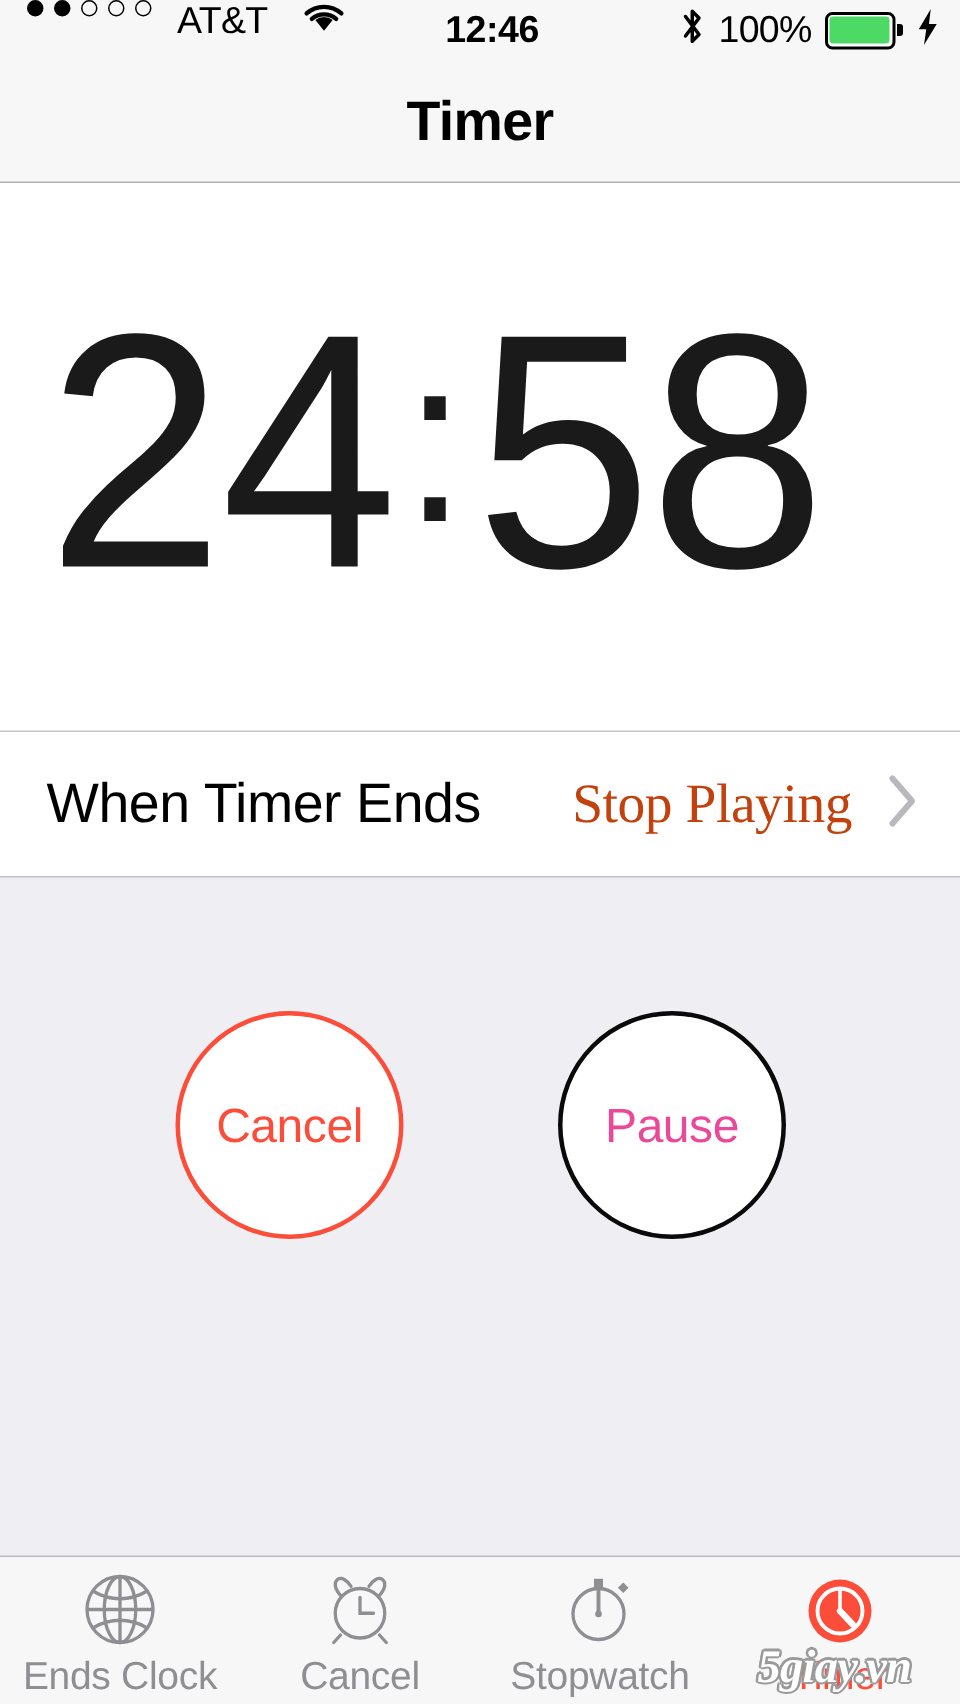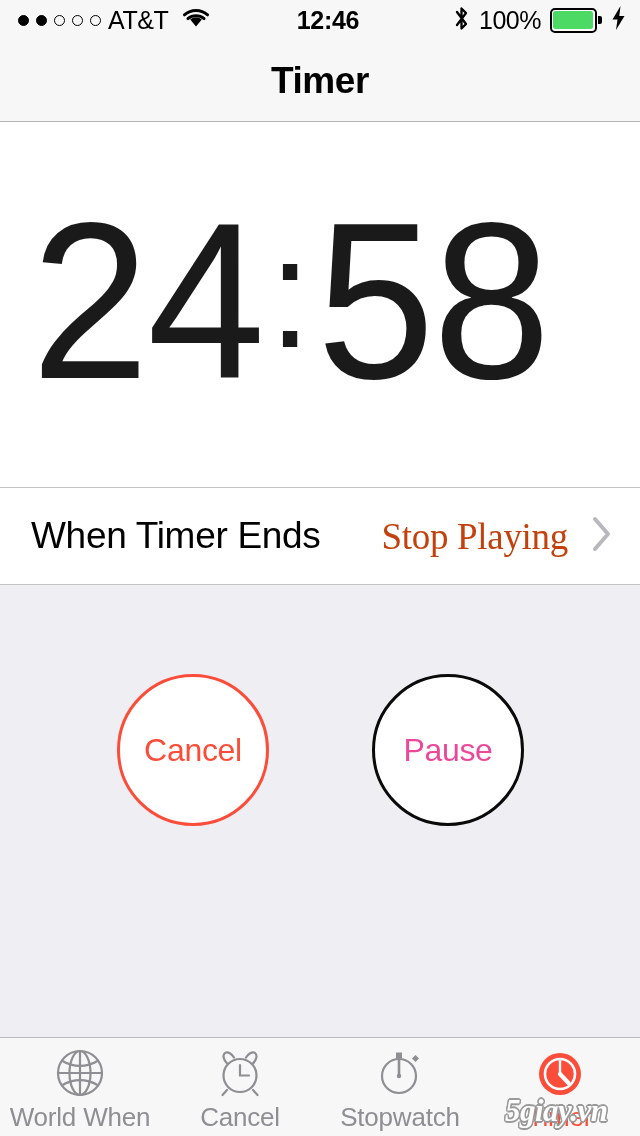--- a/index.html
+++ b/index.html
@@ -11,21 +11,21 @@
     overflow:hidden;
   }
   .phone { position:relative; width:640px; height:1136px; background:#ffffff; }
 
   
   .statusbar {
     position:absolute; top:0; left:0; width:640px; height:40px;
     background:#f7f7f7;
     display:flex; align-items:center;
   }
-  .sb-left { position:absolute; left:18px; top:0; height:40px; display:flex; align-items:center; gap:7px; }
+  .sb-left { position:absolute; left:18px; top:0; height:40px; display:flex; align-items:flex-start; gap:17px; }
   .dots { display:flex; align-items:center; gap:7px; }
   .dot { width:11px; height:11px; border-radius:50%; border:1.6px solid #000; }
   .dot.filled { background:#000; }
   .carrier { font-size:25px; color:#000; letter-spacing:-0.4px; font-weight:400; }
   .wifi { margin-left:5px; display:block; }
   .sb-center {
     position:absolute; left:0; width:640px; top:0; height:40px;
     display:flex; align-items:center; justify-content:center;padding-left:16px;
   }
   .clock { font-size:25px; font-weight:700; color:#000; letter-spacing:-0.3px; }
@@ -247,21 +247,21 @@
           <g stroke="#8e8e93" stroke-width="2.2" fill="none">
             <circle cx="26" cy="26" r="22"></circle>
             <line x1="26" y1="4" x2="26" y2="48"></line>
             <line x1="4" y1="26" x2="48" y2="26"></line>
             <ellipse cx="26" cy="26" rx="10.5" ry="22"></ellipse>
             <path d="M8.5 14 a34 34 0 0 0 35 0"></path>
             <path d="M8.5 38 a34 34 0 0 1 35 0"></path>
           </g>
         </svg>
       </span>
-      <span class="tab-label">World When</span>
+      <span class="tab-label">Ends Clock</span>
     </div>
 
     <div class="tab">
       <span class="tab-icon">
         <svg width="52" height="52" viewBox="0 0 52 52">
           <g stroke="#8e8e93" stroke-width="2.2" fill="none" stroke-linecap="round">
             <circle cx="26" cy="28.5" r="16.5"></circle>
             <path d="M13.5 17 C9 12.5 8.5 8 11 6 c2.5 -2 6.5 0.5 9 4.5"></path>
             <path d="M38.5 17 C43 12.5 43.5 8 41 6 c-2.5 -2 -6.5 0.5 -9 4.5"></path>
             <line x1="13" y1="43" x2="8.5" y2="48"></line>

